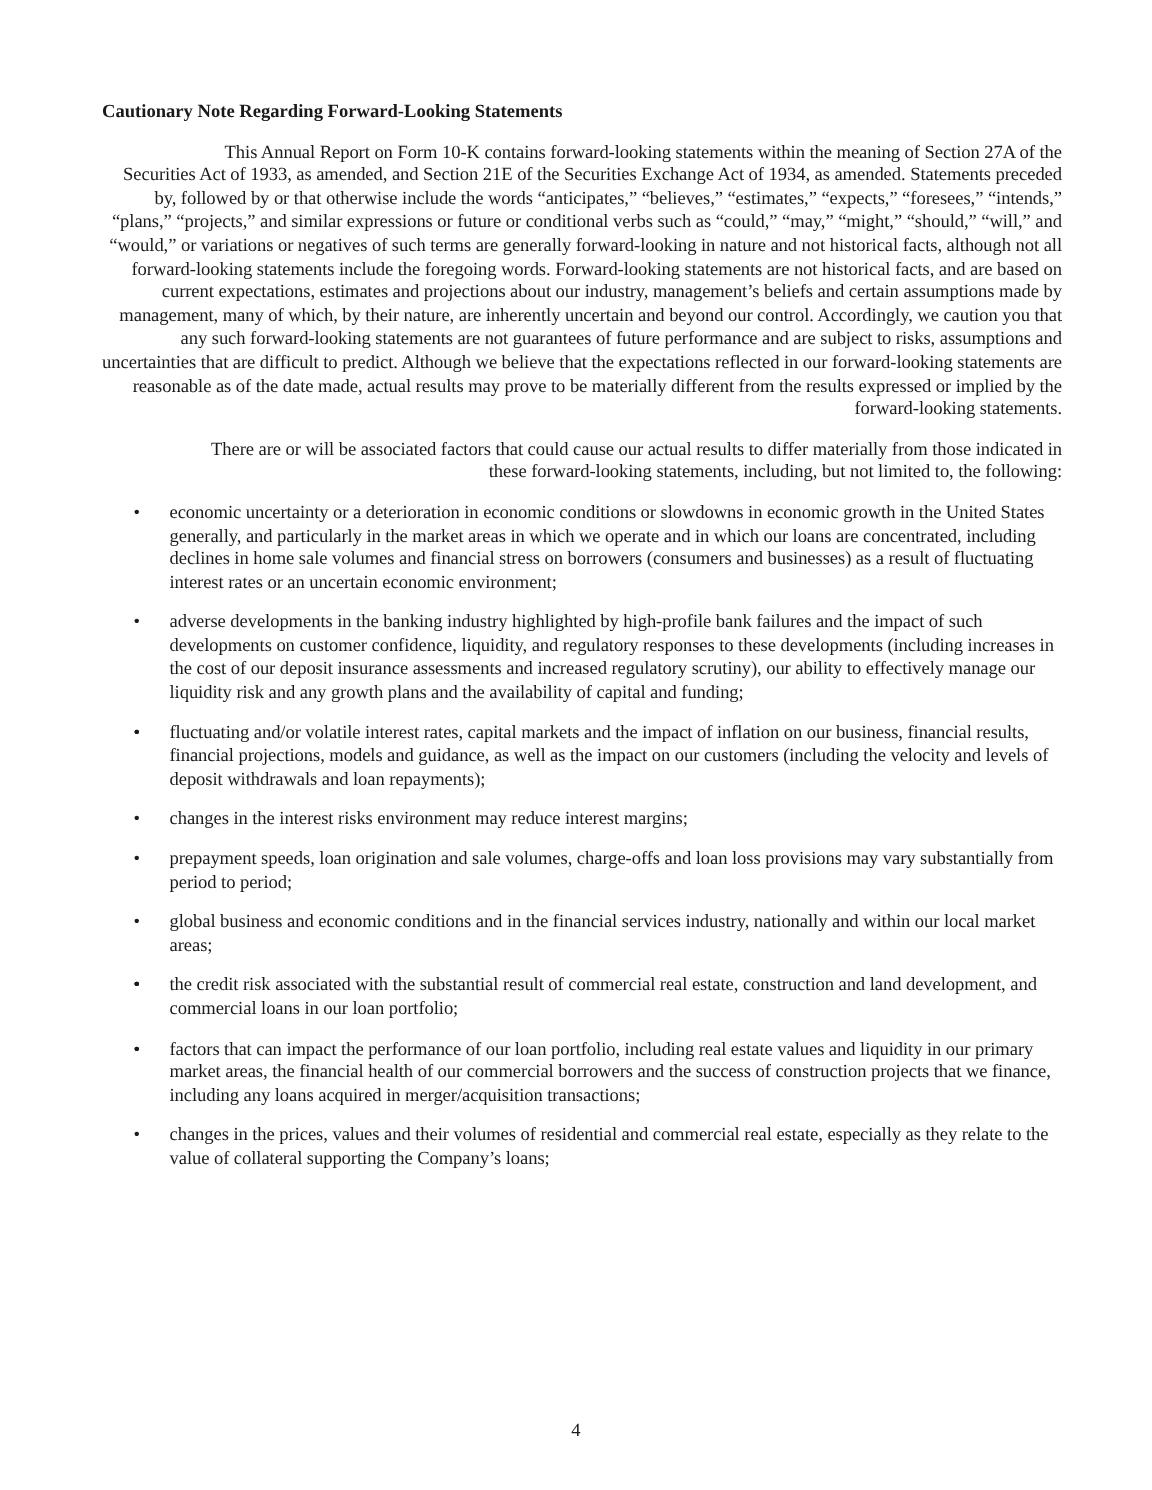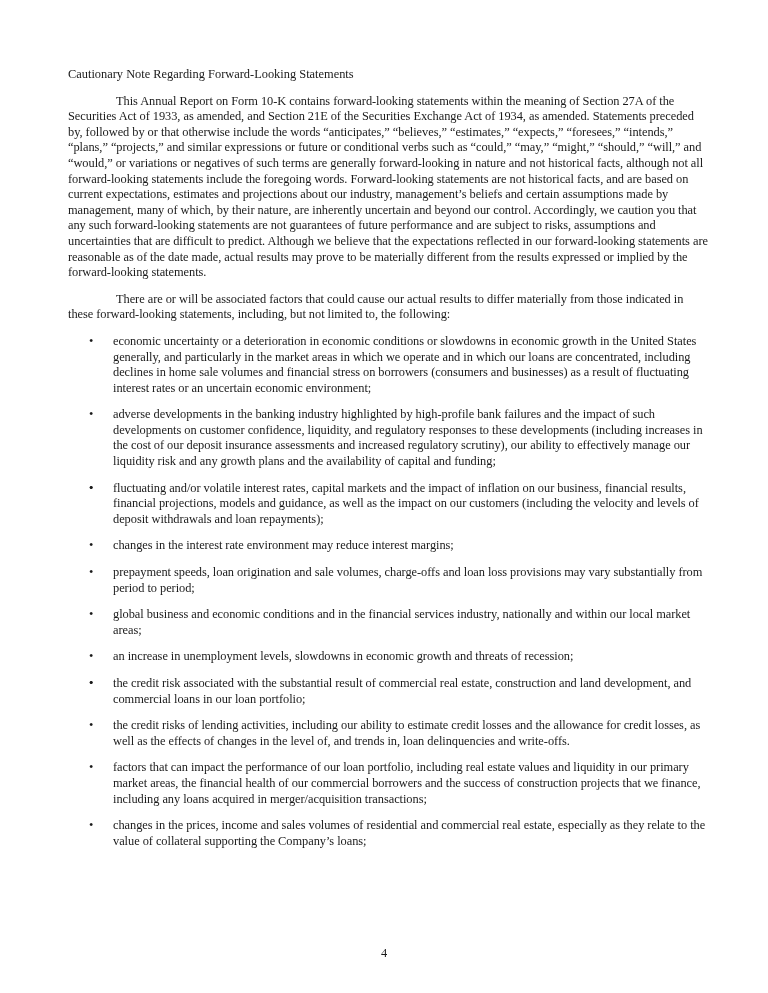--- a/index.html
+++ b/index.html
@@ -17,28 +17,28 @@
       font-size: 12.4px;
       line-height: 15.6px;
     }
     .page {
       position: absolute;
       left: 68px;
       top: 67px;
       width: 640px;
     }
     .heading {
-      font-weight: normal;
+      font-weight: bold;
       font-size: 12.4px;
       margin: 0 0 11px 0;
     }
     .para {
       margin: 0 0 11px 0;
       text-indent: 48px;
-      text-align: left;
+      text-align: right;
       letter-spacing: -0.05px;
     }
     ul.factors {
       list-style: none;
       margin: 0;
       padding: 0;
     }
     ul.factors li {
       position: relative;
       padding-left: 45px;
@@ -66,25 +66,25 @@
   <div class="heading">Cautionary Note Regarding Forward-Looking Statements</div>
 
   <p class="para">This Annual Report on Form 10-K contains forward-looking statements within the meaning of Section 27A of the Securities Act of 1933, as amended, and Section 21E of the Securities Exchange Act of 1934, as amended. Statements preceded by, followed by or that otherwise include the words “anticipates,” “believes,” “estimates,” “expects,” “foresees,” “intends,” “plans,” “projects,” and similar expressions or future or conditional verbs such as “could,” “may,” “might,” “should,” “will,” and “would,” or variations or negatives of such terms are generally forward-looking in nature and not historical facts, although not all forward-looking statements include the foregoing words. Forward-looking statements are not historical facts, and are based on current expectations, estimates and projections about our industry, management’s beliefs and certain assumptions made by management, many of which, by their nature, are inherently uncertain and beyond our control. Accordingly, we caution you that any such forward-looking statements are not guarantees of future performance and are subject to risks, assumptions and uncertainties that are difficult to predict. Although we believe that the expectations reflected in our forward-looking statements are reasonable as of the date made, actual results may prove to be materially different from the results expressed or implied by the forward-looking statements.</p>
   <p class="para">There are or will be associated factors that could cause our actual results to differ materially from those indicated in these forward-looking statements, including, but not limited to, the following:</p>
 
   <ul class="factors">
     <li><span class="bullet">•</span><span>economic uncertainty or a deterioration in economic conditions or slowdowns in economic growth in the United States generally, and particularly in the market areas in which we operate and in which our loans are concentrated, including declines in home sale volumes and financial stress on borrowers (consumers and businesses) as a result of fluctuating interest rates or an uncertain economic environment;</span></li>
     <li><span class="bullet">•</span><span>adverse developments in the banking industry highlighted by high-profile bank failures and the impact of such developments on customer confidence, liquidity, and regulatory responses to these developments (including increases in the cost of our deposit insurance assessments and increased regulatory scrutiny), our ability to effectively manage our liquidity risk and any growth plans and the availability of capital and funding;</span></li>
     <li><span class="bullet">•</span></li>
     <li><span class="bullet">•</span><span>fluctuating and/or volatile interest rates, capital markets and the impact of inflation on our business, financial results, financial projections, models and guidance, as well as the impact on our customers (including the velocity and levels of deposit withdrawals and loan repayments);</span></li>
-    <li><span class="bullet">•</span><span>changes in the interest rate environment may reduce interest margins;</span></li>
+    <li><span class="bullet">•</span><span>changes in the interest risks environment may reduce interest margins;</span></li>
     <li><span class="bullet">•</span><span>prepayment speeds, loan origination and sale volumes, charge-offs and loan loss provisions may vary substantially from period to period;</span></li>
     <li><span class="bullet">•</span><span>global business and economic conditions and in the financial services industry, nationally and within our local market areas;</span></li>
-    <li><span class="bullet">•</span><span>an increase in unemployment levels, slowdowns in economic growth and threats of recession;</span></li>
+    <li><span class="bullet">•</span></li>
     <li><span class="bullet">•</span></li>
     <li><span class="bullet">•</span><span>the credit risk associated with the substantial result of commercial real estate, construction and land development, and commercial loans in our loan portfolio;</span></li>
-    <li><span class="bullet">•</span><span>the credit risks of lending activities, including our ability to estimate credit losses and the allowance for credit losses, as well as the effects of changes in the level of, and trends in, loan delinquencies and write-offs.</span></li>
+    <li><span class="bullet">•</span></li>
     <li><span class="bullet">•</span><span>factors that can impact the performance of our loan portfolio, including real estate values and liquidity in our primary market areas, the financial health of our commercial borrowers and the success of construction projects that we finance, including any loans acquired in merger/acquisition transactions;</span></li>
-    <li><span class="bullet">•</span><span>changes in the prices, income and sales volumes of residential and commercial real estate, especially as they relate to the value of collateral supporting the Company’s loans;</span></li>
+    <li><span class="bullet">•</span><span>changes in the prices, values and their volumes of residential and commercial real estate, especially as they relate to the value of collateral supporting the Company’s loans;</span></li>
   </ul>
 </div>
 
 <div class="page-number">4</div>
 
 </body></html>

